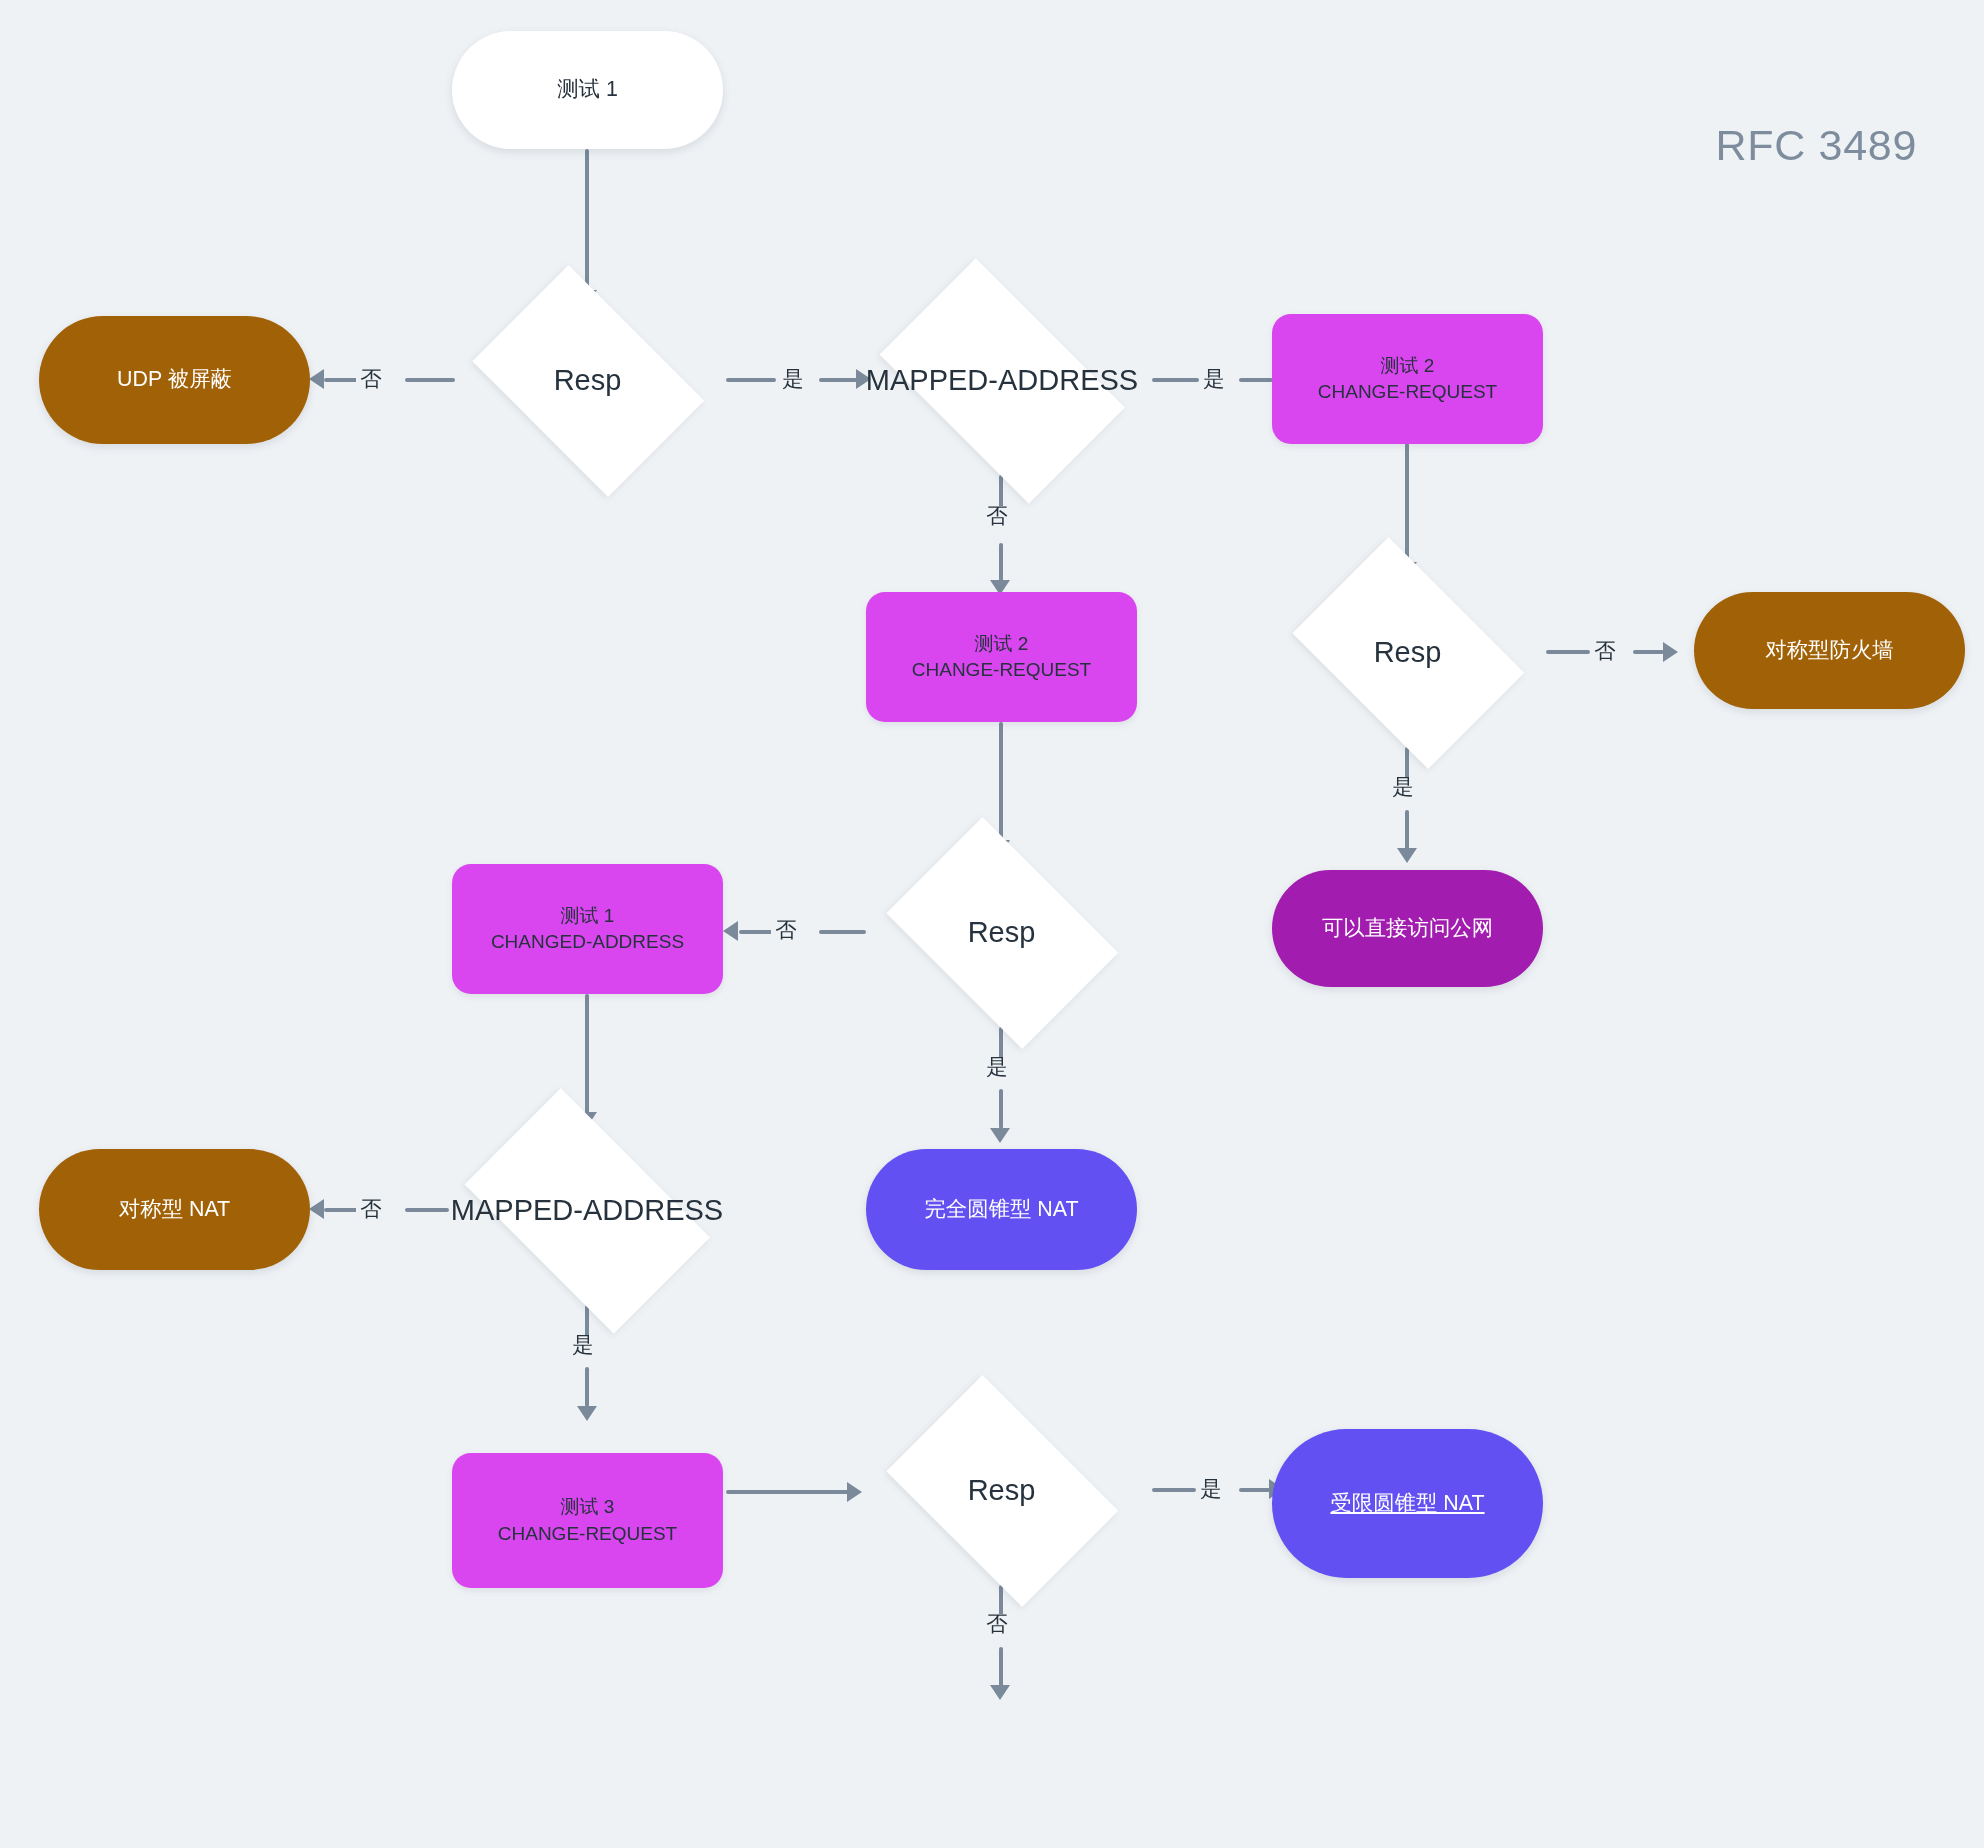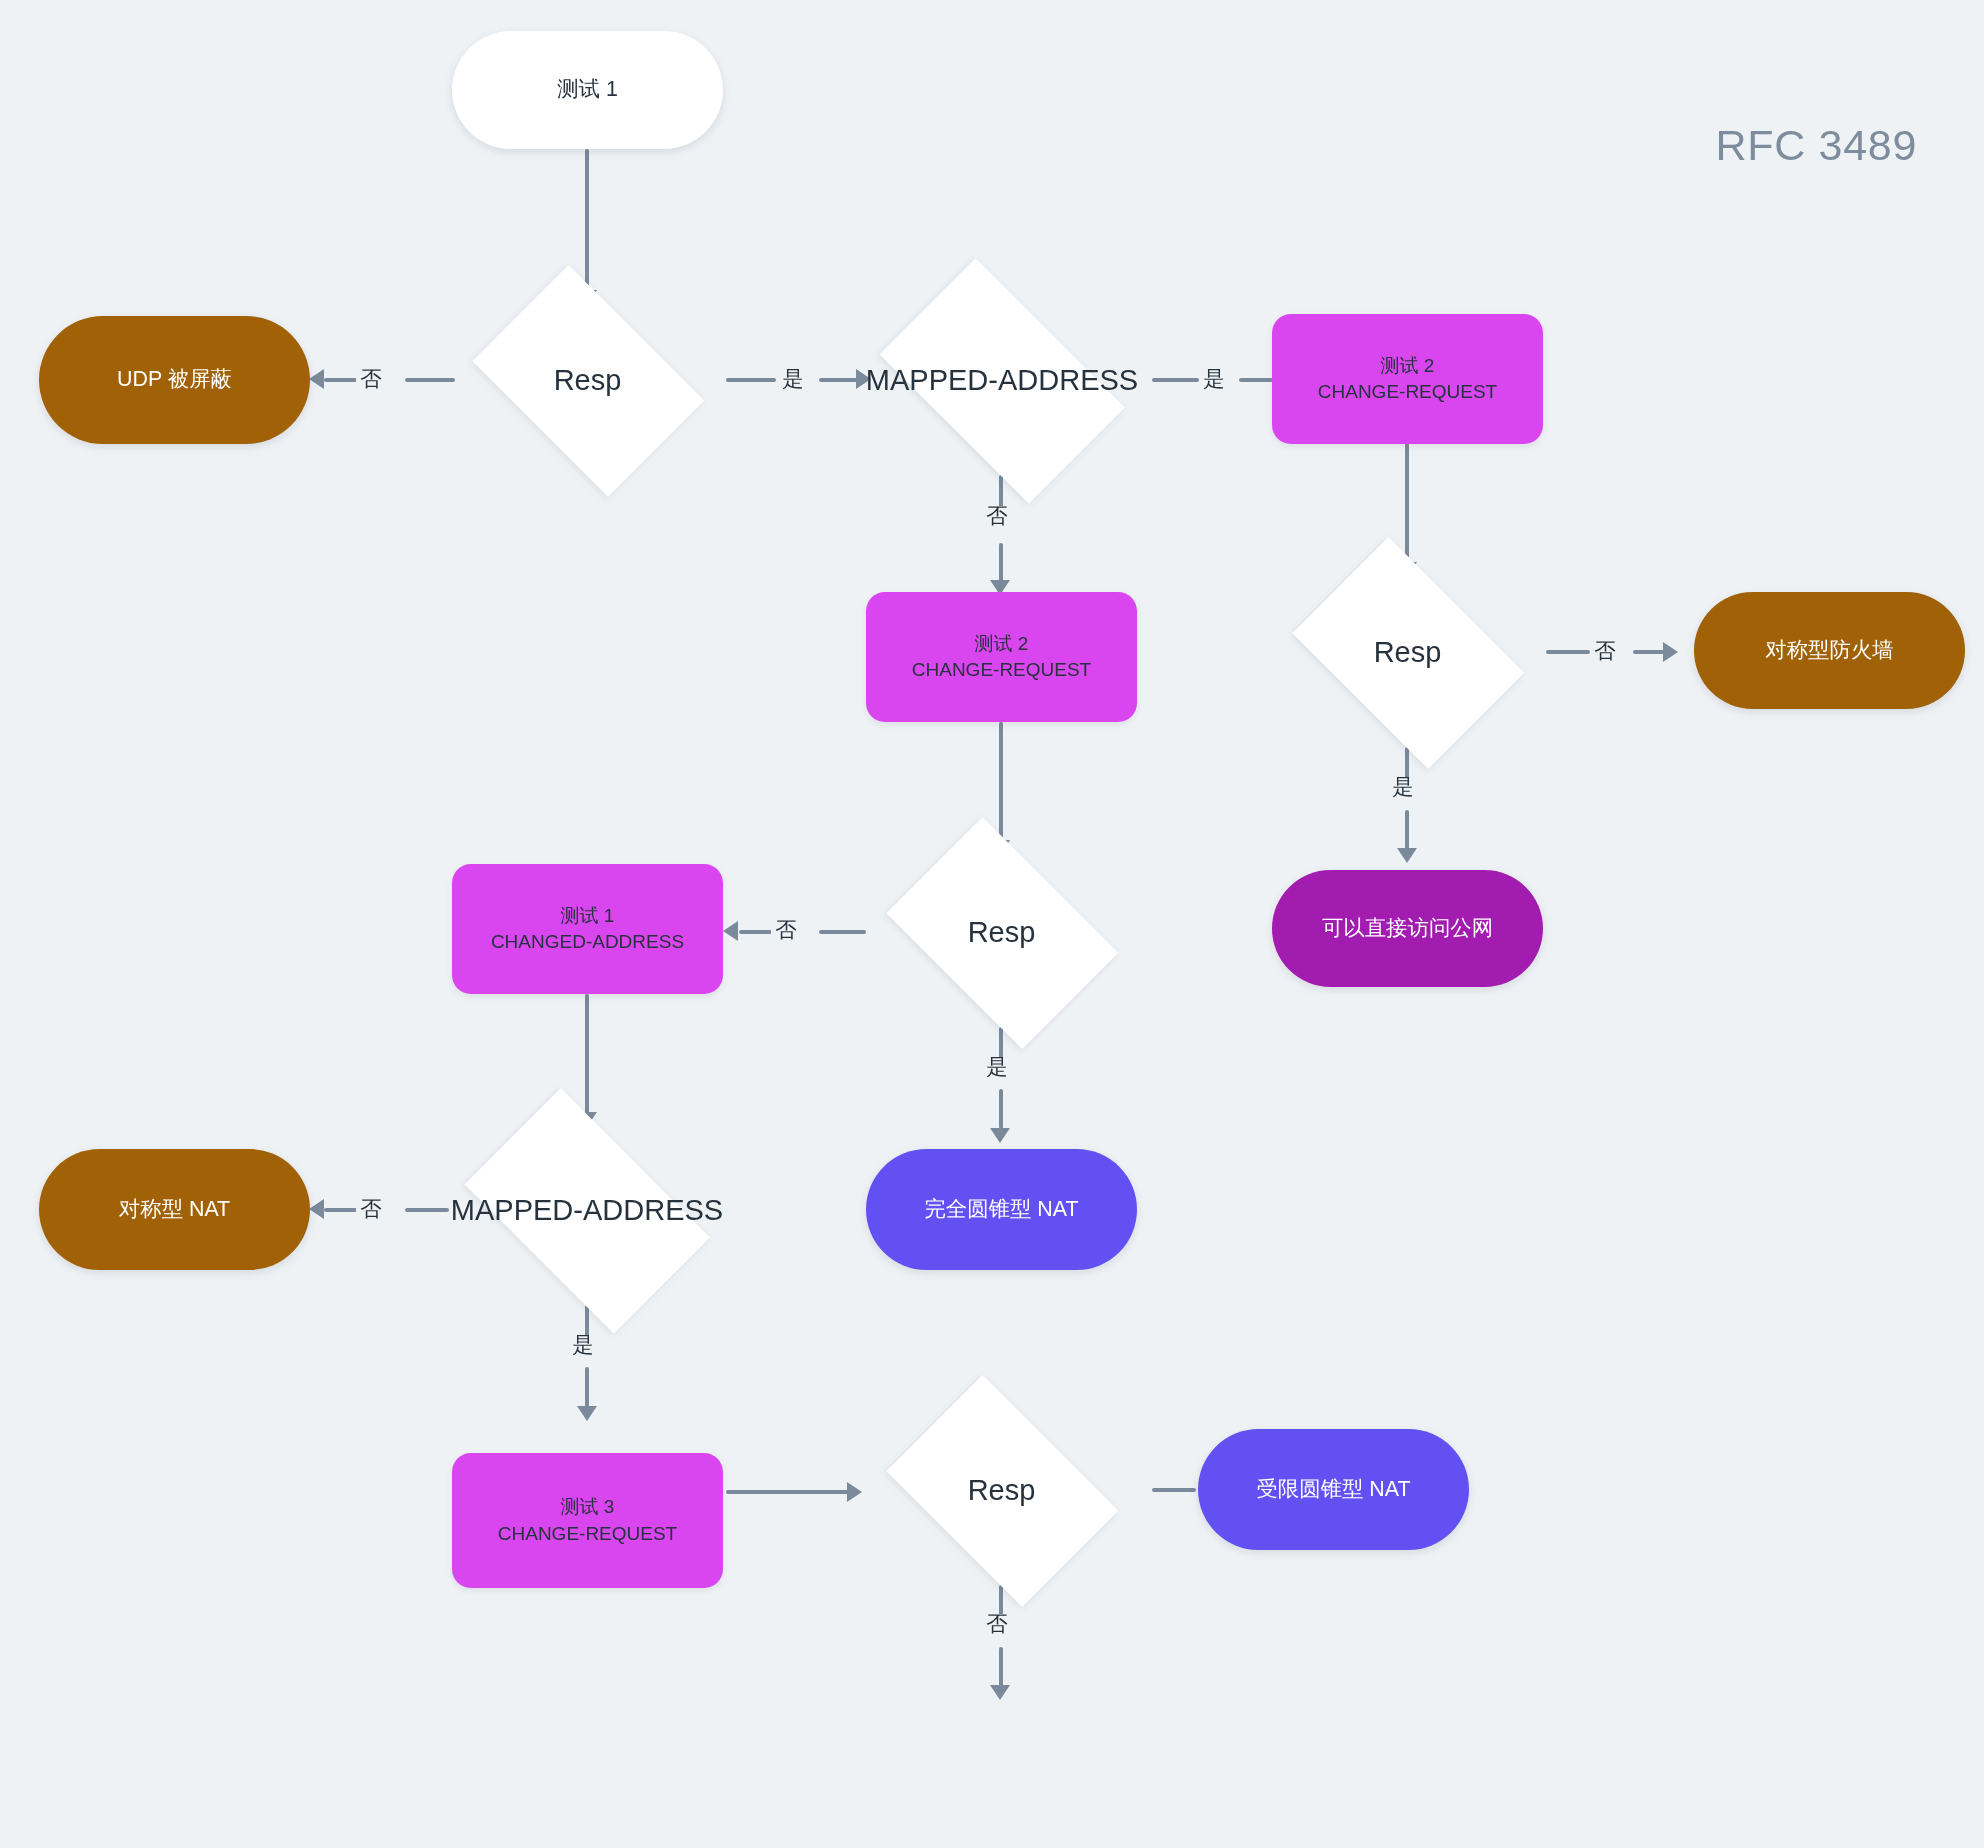--- a/index.html
+++ b/index.html
@@ -310,19 +310,19 @@
   </div>
   <div class="edge-label" style="left:1196px; top:1479px;">是</div>
 
   <div class="conn">
     <div class="line-v" style="left:999px; top:1585px; height:44px;"></div>
     <div class="line-v" style="left:999px; top:1647px; height:40px;"></div>
     <div class="arrow down" style="left:990px; top:1685px;"></div>
   </div>
   <div class="edge-label" style="left:982px; top:1614px;">否</div>
 
-  <div class="node n-pill purple" style="left:1198px; top:1429px; width:271px; height:121px;">
+  <div class="node n-pill purple" style="left:1272px; top:1429px; width:271px; height:149px;text-decoration:underline;">
     <span class="lbl">受限圆锥型 NAT</span>
   </div>
 
 
 </div>
 
 
 </body></html>

